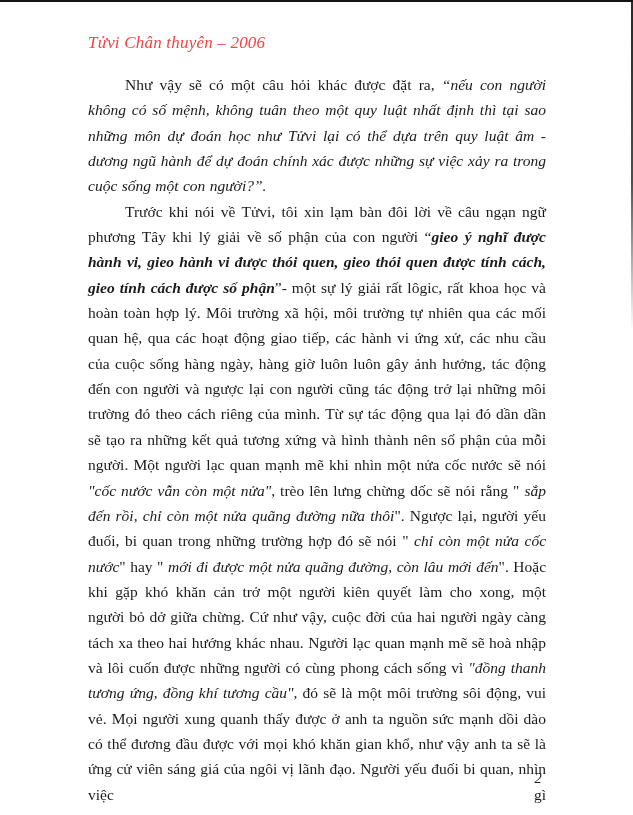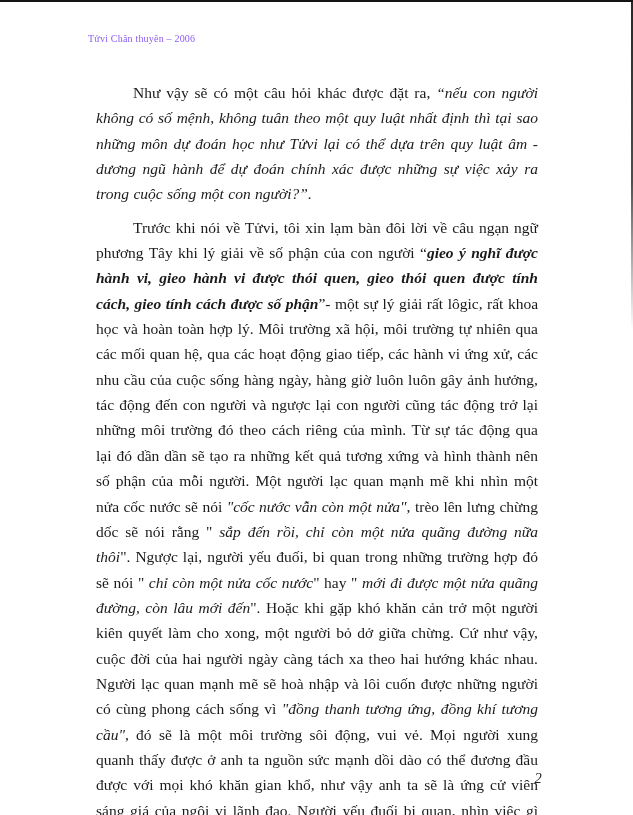--- a/index.html
+++ b/index.html
@@ -28,36 +28,37 @@
     width: 2px; height: 330px;
     background: linear-gradient(to bottom,
       rgba(20,20,20,0.92) 0%,
       rgba(20,20,20,0.75) 55%,
       rgba(20,20,20,0.0) 100%);
   }
   .running-header {
     position: absolute;
     left: 88px;
     top: 33px;
-    font-size: 10px;
+    font-style: italic;
+    font-size: 17px;
     letter-spacing: 0.2px;
-    color: #8b5cf6;
+    color: #ef4444;
     white-space: nowrap;
   }
   .body-text {
     position: absolute;
     left: 88px;
     top: 72px;
     width: 458px;
     font-size: 15.5px;
     line-height: 25.35px;
     text-align: justify;
   }
   .para {
-    margin: 8px;
+    margin: 0;
     text-indent: 37px;
     word-spacing: 0.5px;
   }
   .para.justify-last {
     text-align-last: justify;
   }
   .run-r  { font-style: normal; font-weight: normal; }
   .run-i  { font-style: italic; font-weight: normal; }
   .run-bi { font-style: italic; font-weight: bold; }
   .page-number {

